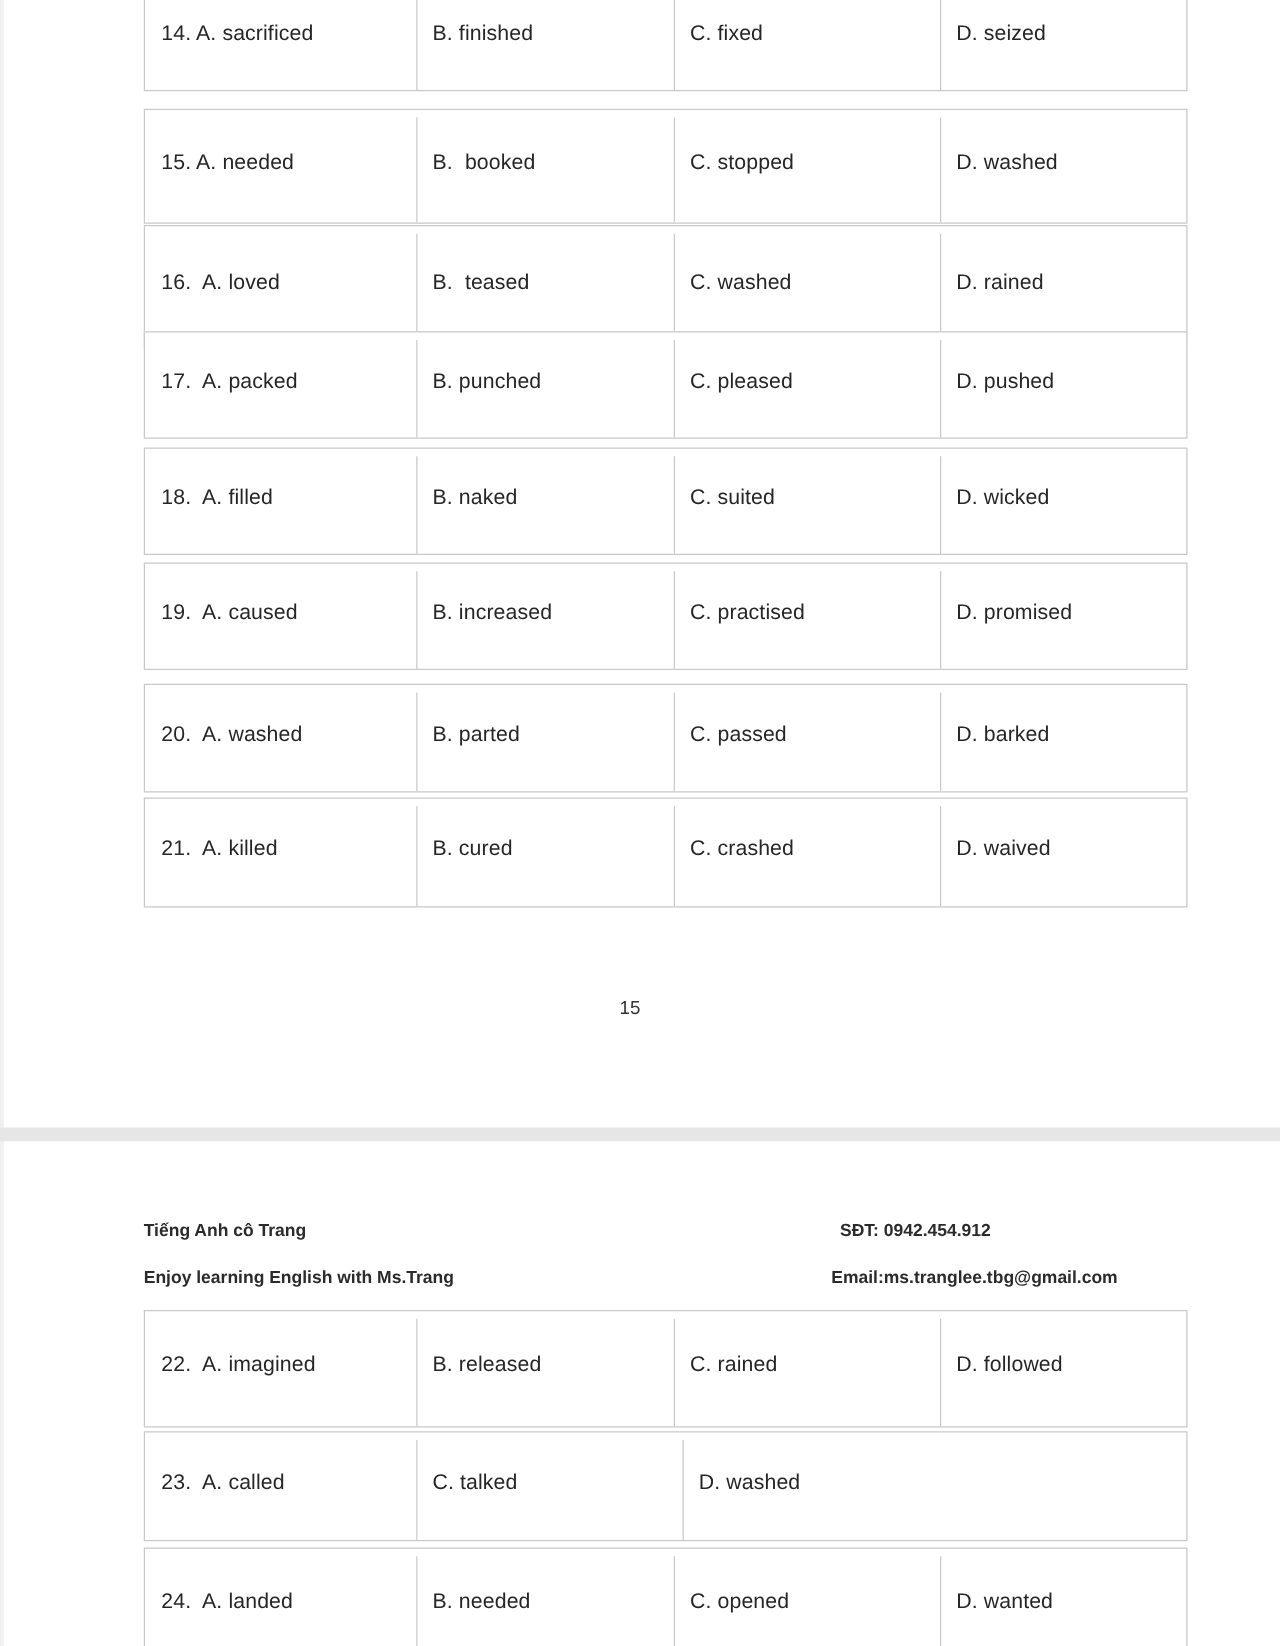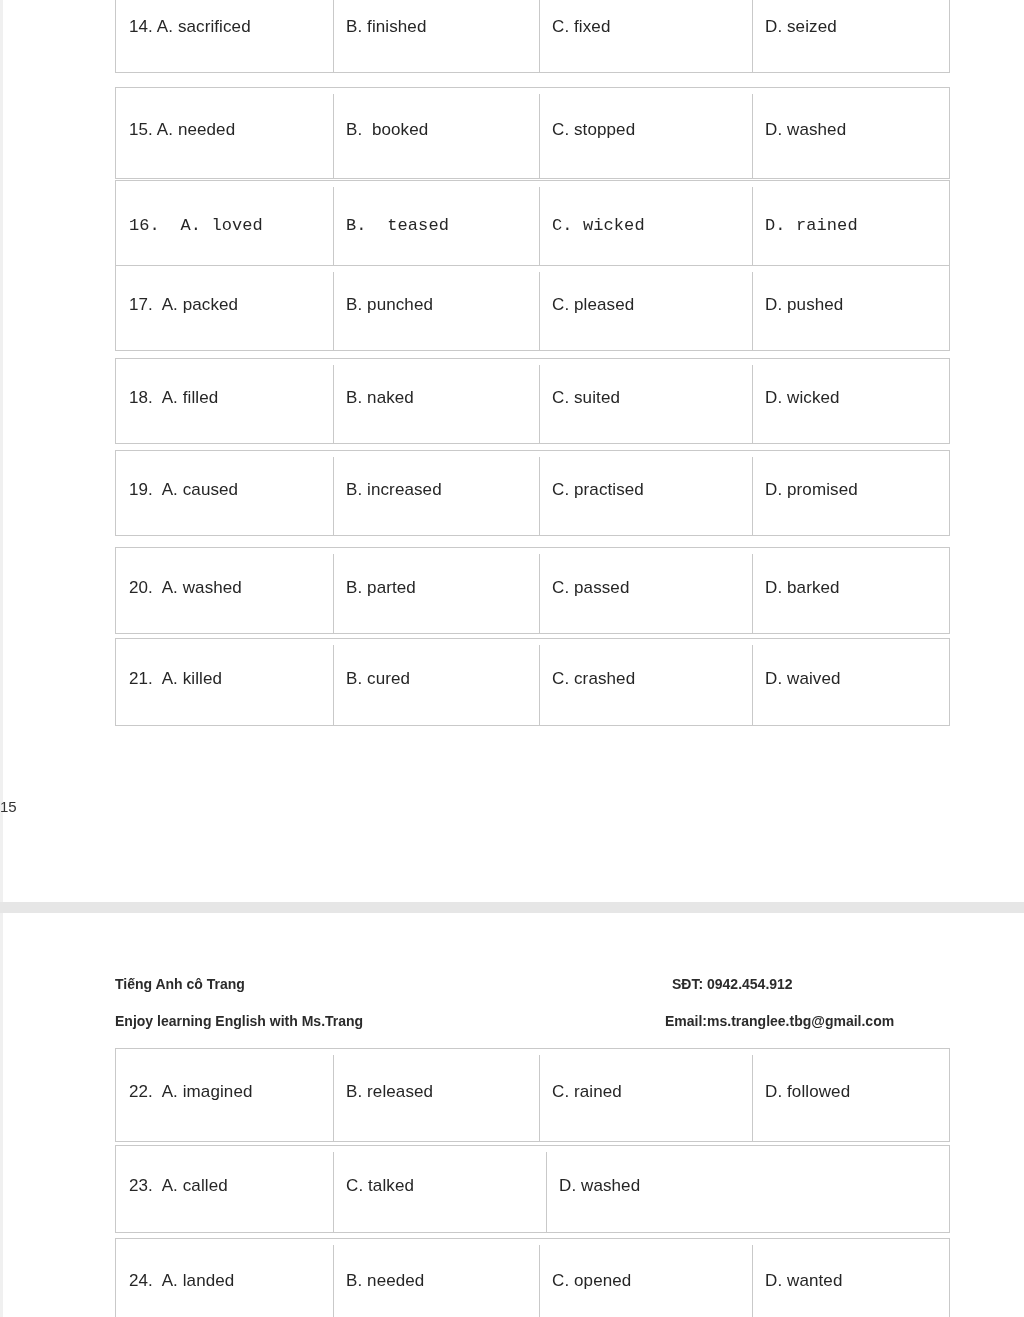--- a/index.html
+++ b/index.html
@@ -55,21 +55,21 @@
     top: 6px;
     bottom: 0;
     width: 1px;
     background: #c9c9c9;
   }
   .page-number {
     position: absolute;
     left: 0;
     right: 16px;
     top: 798px;
-    text-align: left;
+    text-align: center;
     font-size: 15px;
     color: #333333;
   }
   .separator-band {
     position: absolute;
     left: 0;
     top: 902px;
     width: 100%;
     height: 11px;
     background: #e6e6e6;
@@ -94,24 +94,24 @@
   <div class="qcell c4">D. seized</div>
 </div>
 
 <div class="qrow" style="top:87px;height:92px;">
   <div class="qcell c1">15. A. needed</div>
   <div class="qcell c2">B.  booked</div>
   <div class="qcell c3">C. stopped</div>
   <div class="qcell c4">D. washed</div>
 </div>
 
-<div class="qrow" style="top:180px;height:97px;font-family:Liberation Mono, monospace;">
+<div class="qrow" style="top:180px;height:97px;">
   <div class="qcell c1">16.  A. loved</div>
   <div class="qcell c2">B.  teased</div>
-  <div class="qcell c3">C. wicked</div>
+  <div class="qcell c3">C. washed</div>
   <div class="qcell c4">D. rained</div>
 </div>
 
 <div class="qrow" style="top:265px;height:86px;">
   <div class="qcell c1">17.  A. packed</div>
   <div class="qcell c2">B. punched</div>
   <div class="qcell c3">C. pleased</div>
   <div class="qcell c4">D. pushed</div>
 </div>
 

